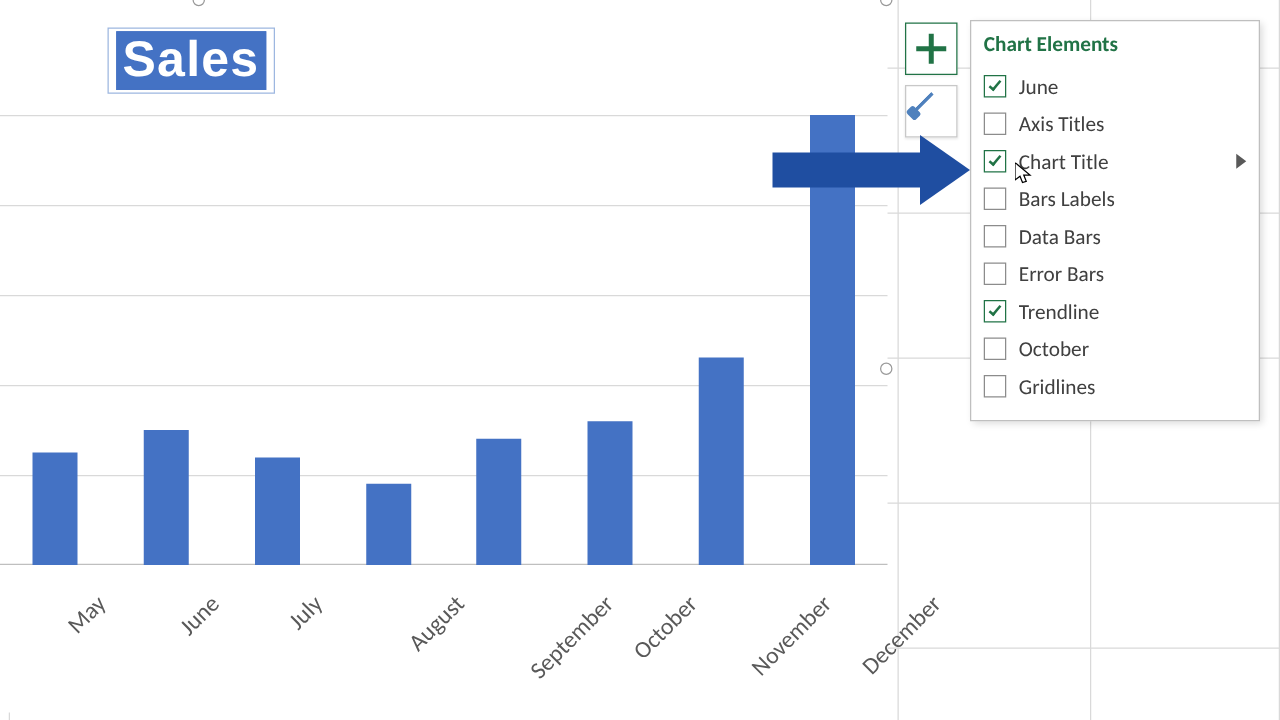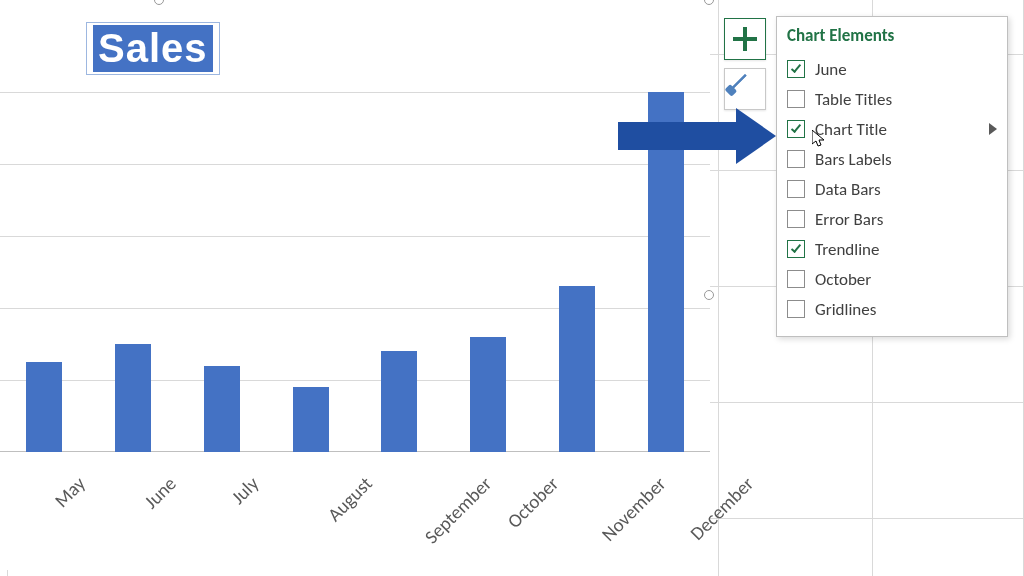--- a/index.html
+++ b/index.html
@@ -267,21 +267,21 @@
   <div class="flyout-title">Chart Elements</div>
   <div id="fly-items">
       <div class="fly-item">
         <div class="cb">
           <div class="check"></div>
         </div>
         <span>June</span>
       </div>
       <div class="fly-item">
         <div class="cb unchecked"></div>
-        <span>Table Titles</span>
+        <span>Axis Titles</span>
       </div>
       <div class="fly-item">
         <div class="cb">
           <div class="check"></div>
         </div>
         <span>Chart Title</span>
         <div class="arrow-right"></div>
       </div>
       <div class="fly-item">
         <div class="cb unchecked"></div>

